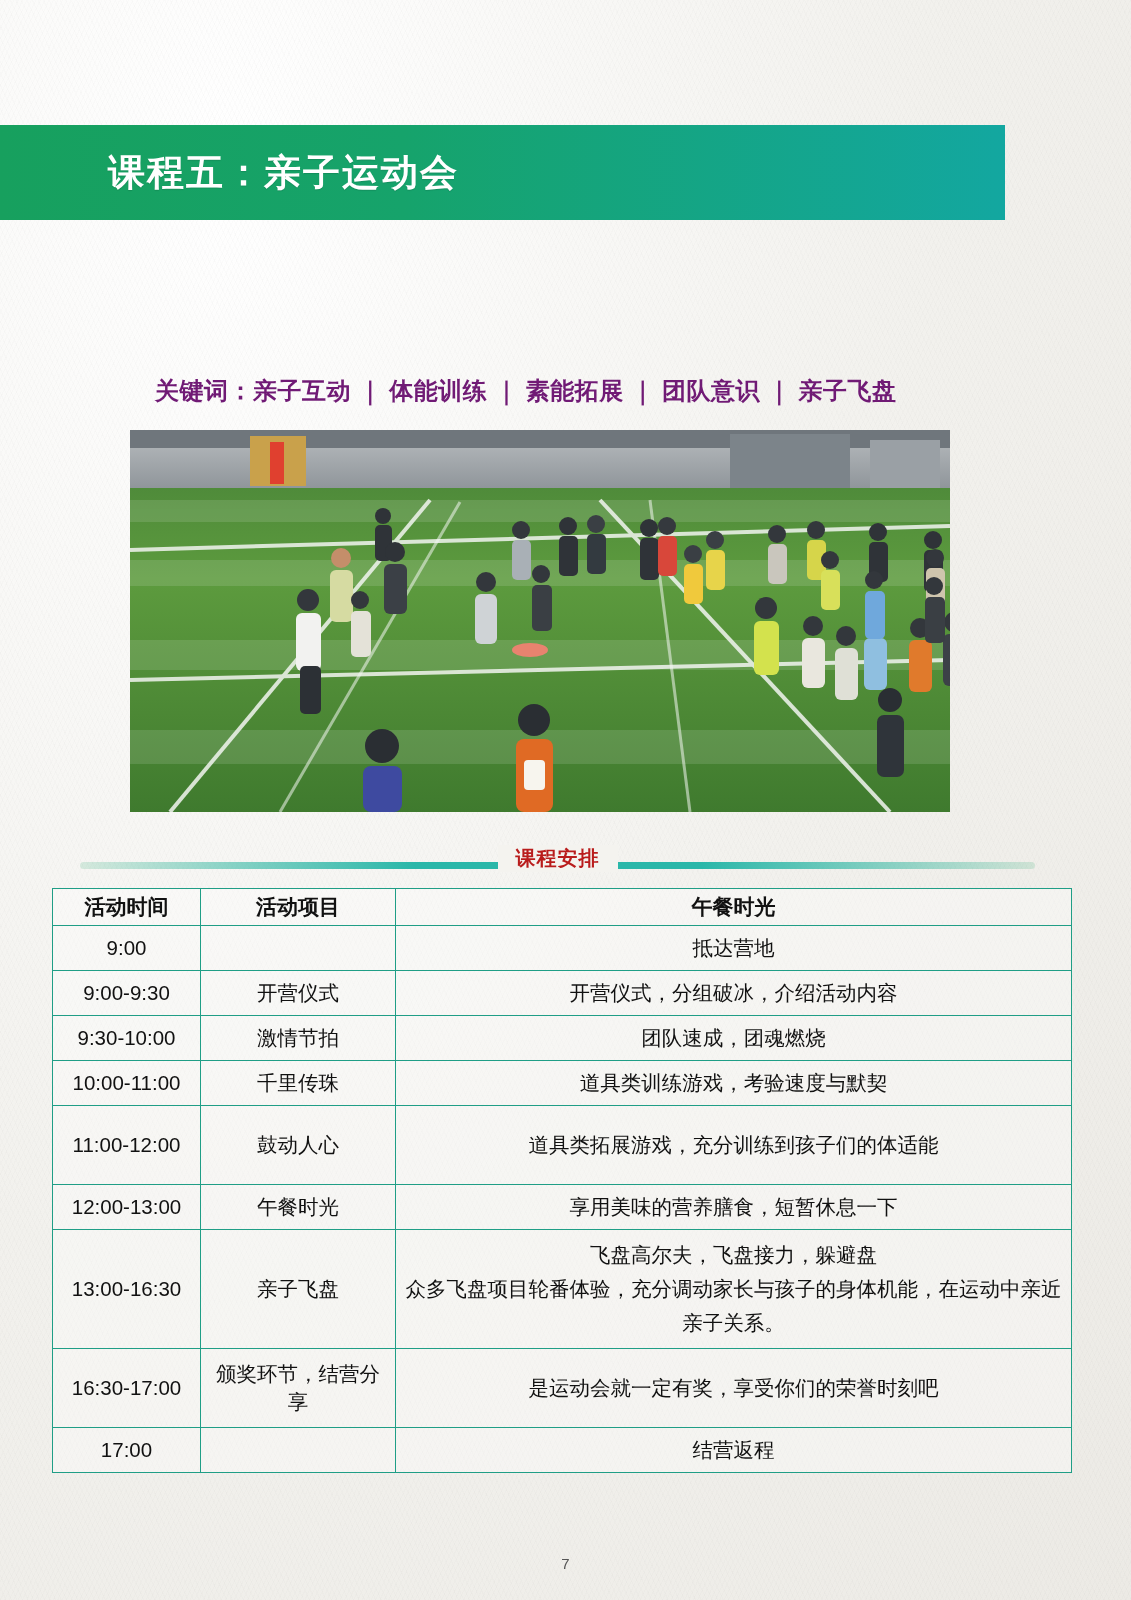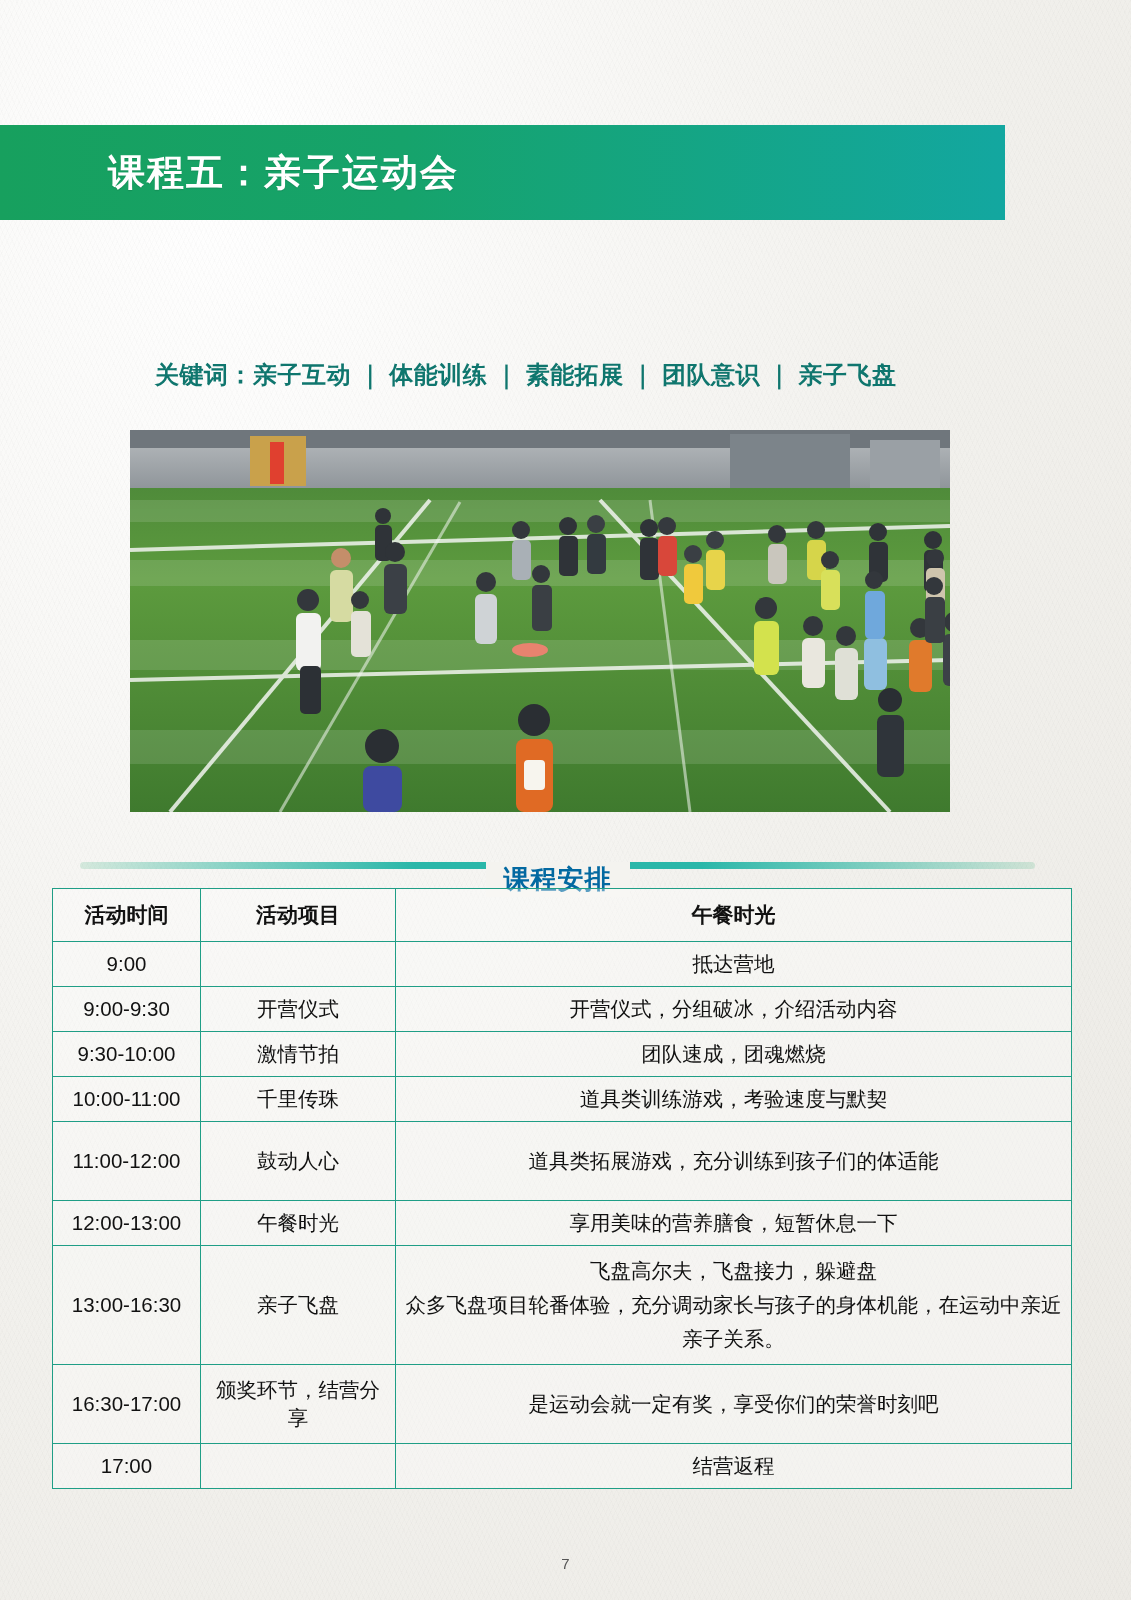--- a/index.html
+++ b/index.html
@@ -58,24 +58,24 @@
     font-size: 24.5px;
     color: #1d1d1d;
     line-height: 56px;
     text-indent: 2em;
     text-align: justify;
   }
 
   .keywords {
     position: absolute;
     left: 155px;
-    top: 359px;
+    top: 375px;
     font-size: 24px;
     font-weight: bold;
-    color: #0f766e;
+    color: #701a75;
     letter-spacing: 0.5px;
   }
 
   
   .photo {
     position: absolute;
     left: 130px;
     top: 430px;
     width: 820px;
     height: 382px;
@@ -97,27 +97,27 @@
     top: 17px;
     left: 0;
     width: 100%;
     height: 7px;
     background: linear-gradient(90deg, rgba(23,160,94,0.15) 0%, #2ab7a9 35%, #2ab7a9 65%, rgba(23,160,94,0.15) 100%);
     border-radius: 4px;
   }
   .section-heading {
     position: absolute;
     left: 50%;
-    top: 17px;
+    top: 0;
     transform: translateX(-50%);
     background: #f4f3ef;
     padding: 0 18px;
-    font-size: 26px;
+    font-size: 20px;
     font-weight: bold;
-    color: #0369a1;
+    color: #b91c1c;
     letter-spacing: 1px;
   }
 
   
   .schedule {
     position: absolute;
     left: 52px;
     top: 888px;
     width: 1020px;
     border-collapse: collapse;
@@ -129,21 +129,21 @@
     font-size: 20.5px;
     color: #111;
     text-align: center;
     vertical-align: middle;
     padding: 8px 6px;
     font-weight: normal;
   }
   .schedule thead th {
     font-weight: bold;
     font-size: 21px;
-    padding: 12px 6px;
+    padding: 4px 6px;
   }
   .col-time  { width: 148px; }
   .col-item  { width: 195px; }
   .col-desc  { width: auto; }
 
   .row-tall td { height: 62px; }
   .cell-strong { font-weight: bold; }
   .desc-multiline { line-height: 34px; padding: 14px 18px; }
 
   

